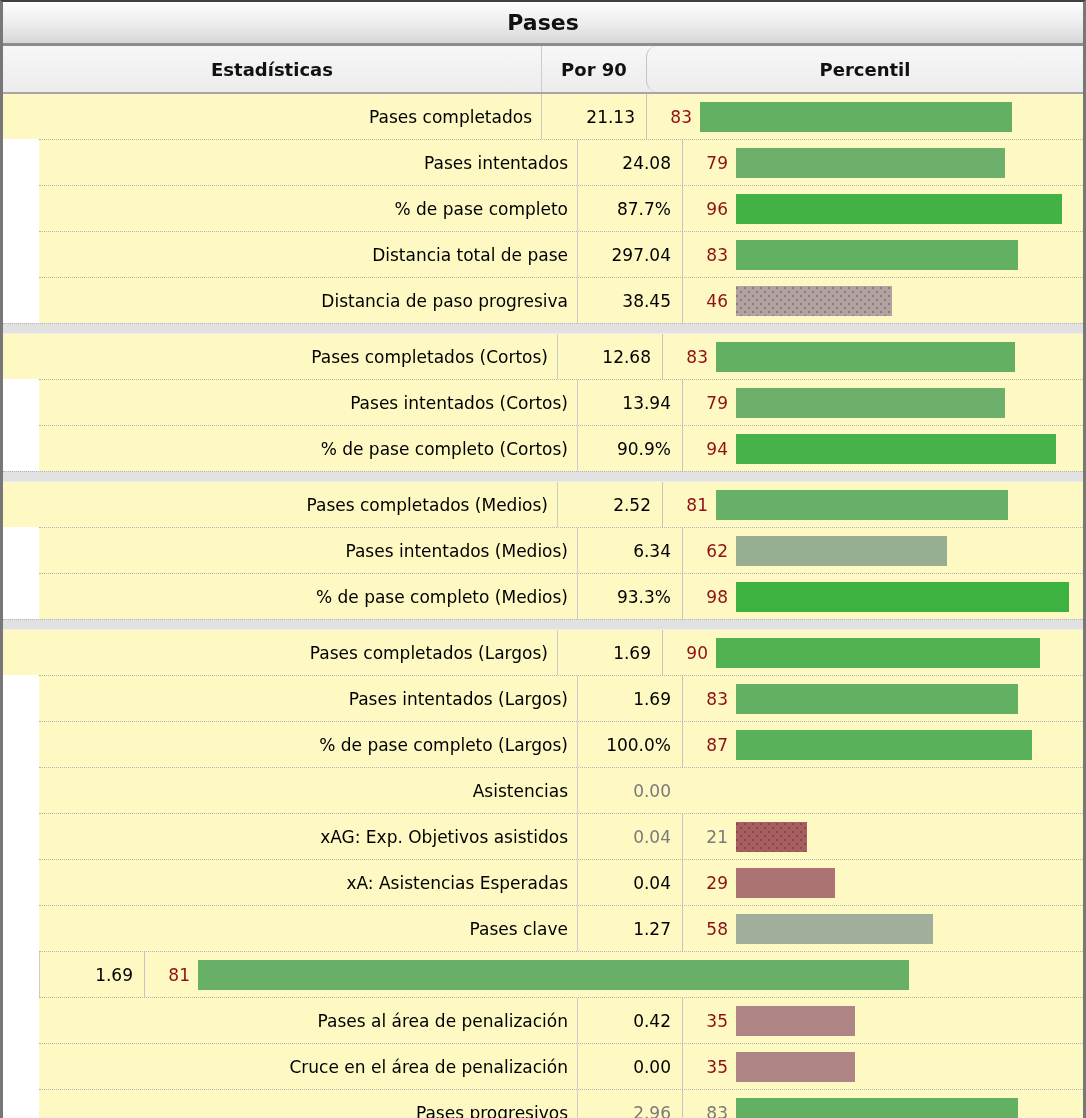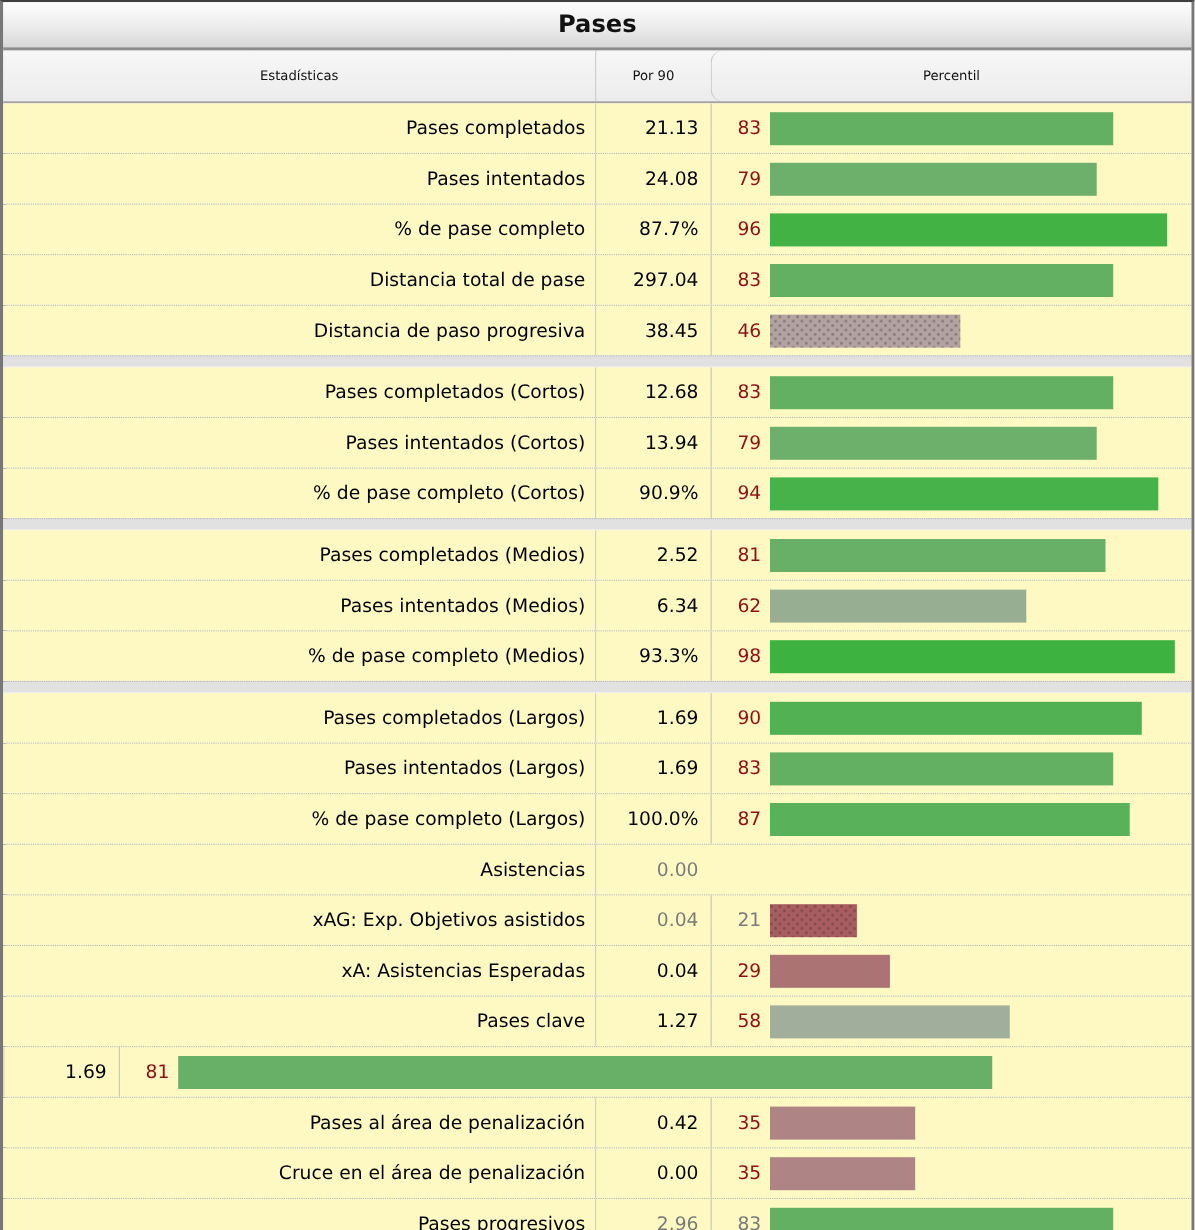--- a/index.html
+++ b/index.html
@@ -12,33 +12,33 @@
   .title-row{
     height:41px;display:flex;align-items:center;justify-content:center;
     background:linear-gradient(180deg,#fdfdfd 0%,#ececec 55%,#d7d7d7 100%);
     border-bottom:3px solid #8c8c8c;
     font-size:22px;font-weight:bold;color:#111;
   }
   .header-row{
     display:flex;height:46px;
     background:linear-gradient(180deg,#f7f7f7 0%,#ececec 100%);
     border-bottom:2px solid #a5a5a5;
-    font-size:12px;font-weight:normal;color:#111;
+    font-size:18px;font-weight:bold;color:#111;
   }
   .header-row>div{display:flex;align-items:center;justify-content:center;box-sizing:border-box;}
   .col-stat{flex:0 0 538px;}
   .col-per90{flex:0 0 105px;border-left:1px solid #ccc;}
   .col-pct{flex:1 1 auto;border-left:1px solid #c4c4c4;border-radius:11px;}
   .row{display:flex;height:45px;background:#fef9c3;}
-  .row + .row{border-top:1px dotted #b5b5b5;}
+  .row + .row{border-top:1px dotted #b5b5b5;margin-left:36px;}
   .section-sep{
     height:9px;background:#e1e1e1;
     border-top:1px dotted #b5b5b5;border-bottom:1px solid #ededed;
   }
-  .section-sep + .row{border-top:none;}
+  .section-sep + .row{border-top:none;padding-left:16px;}
   .cell{box-sizing:border-box;display:flex;align-items:center;font-size:17px;color:#000;}
   .cell.stat{flex:0 0 538px;justify-content:flex-end;padding-right:9px;text-align:right;}
   .cell.per90{flex:0 0 105px;justify-content:flex-end;padding-right:11px;border-left:1px solid #ccc;}
   .cell.pct{flex:1 1 auto;border-left:1px solid #c4c4c4;padding-right:7px;}
   .pctnum{flex:0 0 32px;margin-left:13px;text-align:right;color:#8e1014;font-size:17px;}
   .muted{color:#7a7a7a !important;}
   .bartrack{flex:1 1 auto;margin-left:8px;height:45px;display:flex;align-items:center;}
   .bar{height:30px;}
   .bar.textured{
     background-image:

